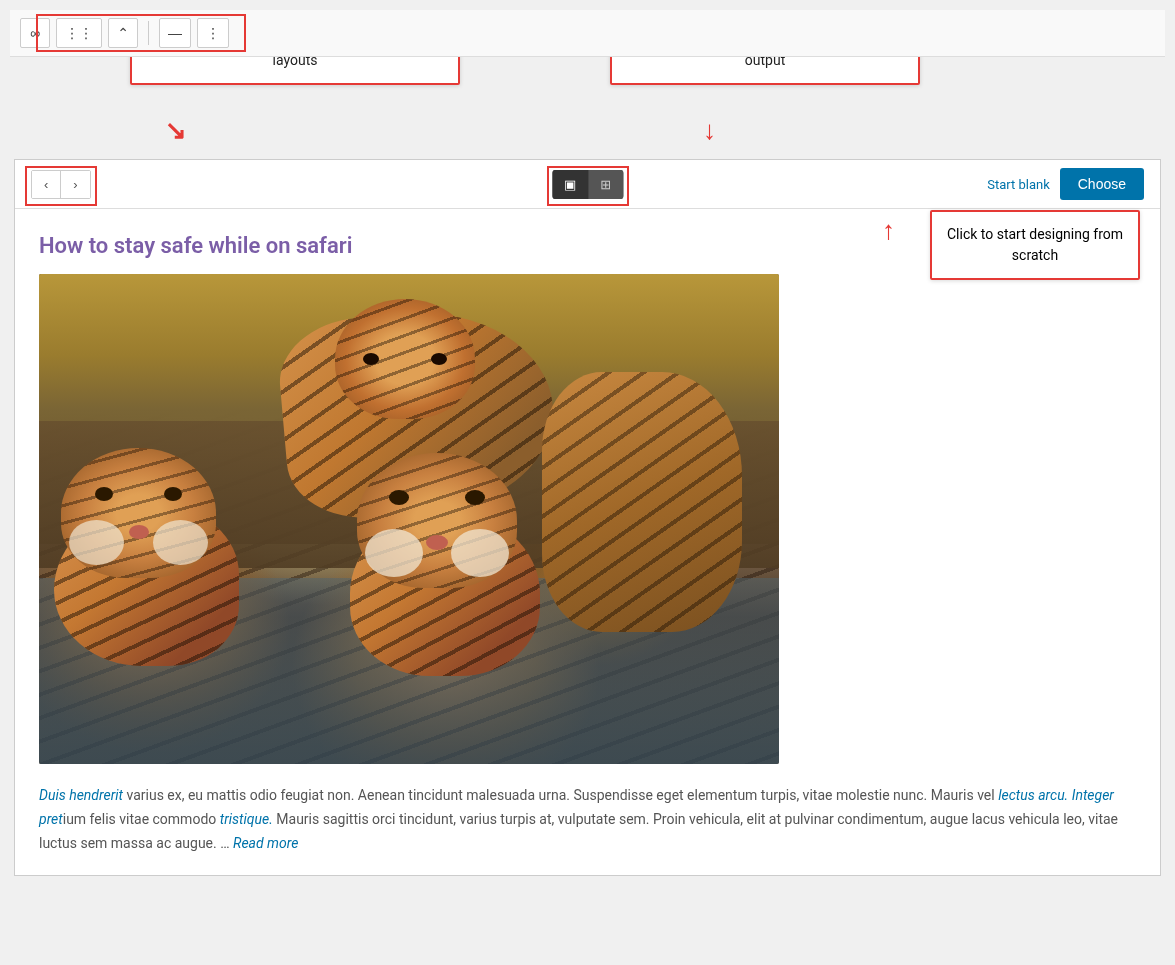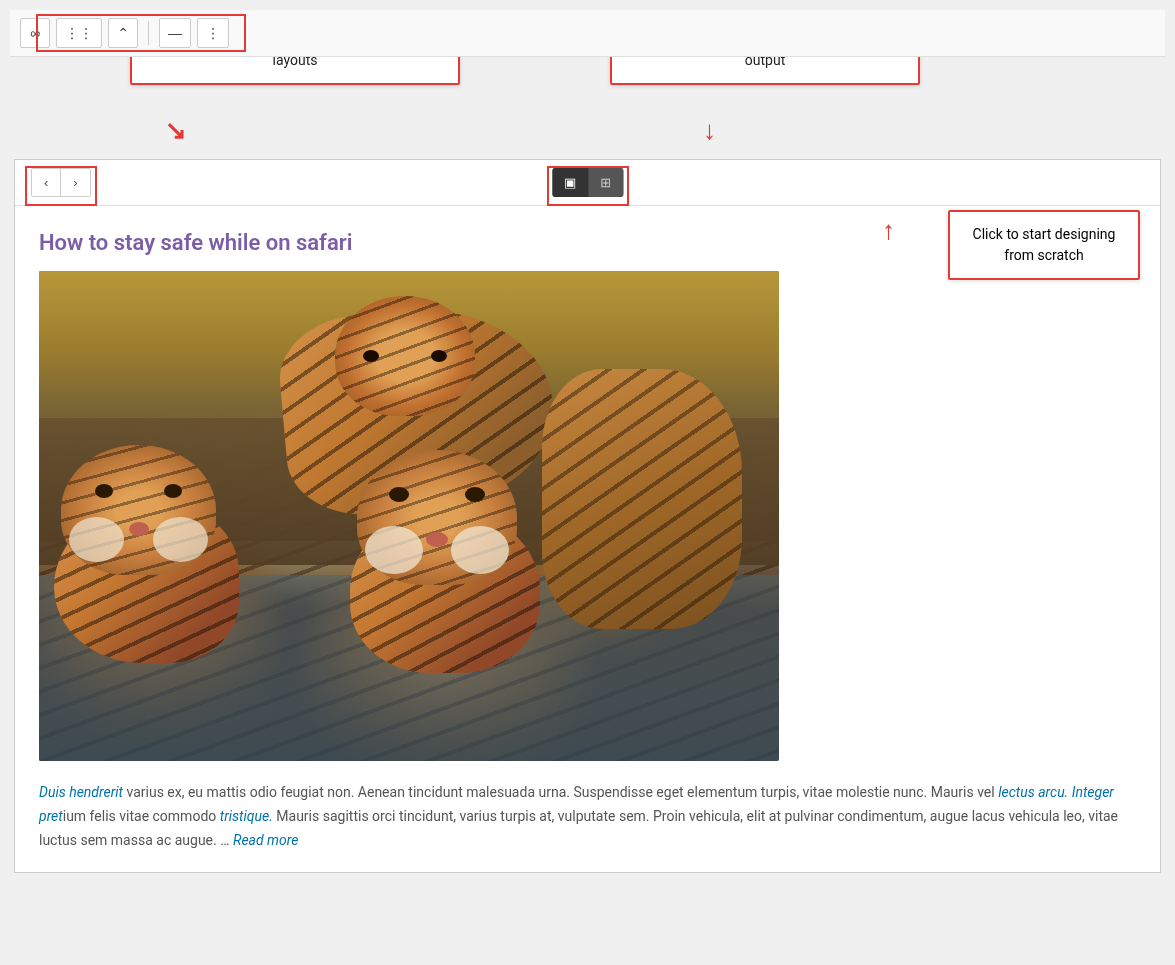--- a/index.html
+++ b/index.html
@@ -312,22 +312,26 @@
 
       <div class="view-toggle">
         <button class="view-toggle-btn active">
           <span>▣</span>
         </button>
         <button class="view-toggle-btn inactive">
           <span>⊞</span>
         </button>
       </div>
 
-
-      <div style="position:absolute; right:20px; top:50px; width:192px; border:2px solid #e53935; background:rgba(255,255,255,0.97); padding:12px 14px; font-size:14px; text-align:center; line-height:1.5; z-index:20; border-radius:2px; box-shadow: 0 1px 4px rgba(0,0,0,0.15);">
+      <div class="header-right">
+        <a class="start-blank-link" style="color: rgb(0, 115, 170);">Start blank</a>
+        <button class="choose-btn" style="background: rgb(0, 115, 170);">Choose</button>
+      </div>
+
+      <div style="position:absolute; right:20px; top:50px; width:210px; border:2px solid #e53935; background:rgba(255,255,255,0.97); padding:12px 14px; font-size:14px; text-align:center; line-height:1.5; z-index:20; border-radius:2px; box-shadow: 0 1px 4px rgba(0,0,0,0.15);">
         <span>Click to start designing from scratch</span>
       </div>
 
       <div style="position:absolute; right:265px; top:55px; color:#e53935; font-size:26px; font-weight:bold;">↑</div>
 
     </div>
 
     <div class="content-area">
 
       <h2 class="article-title" style="color: rgb(123, 94, 167);">How to stay safe while on safari</h2>

